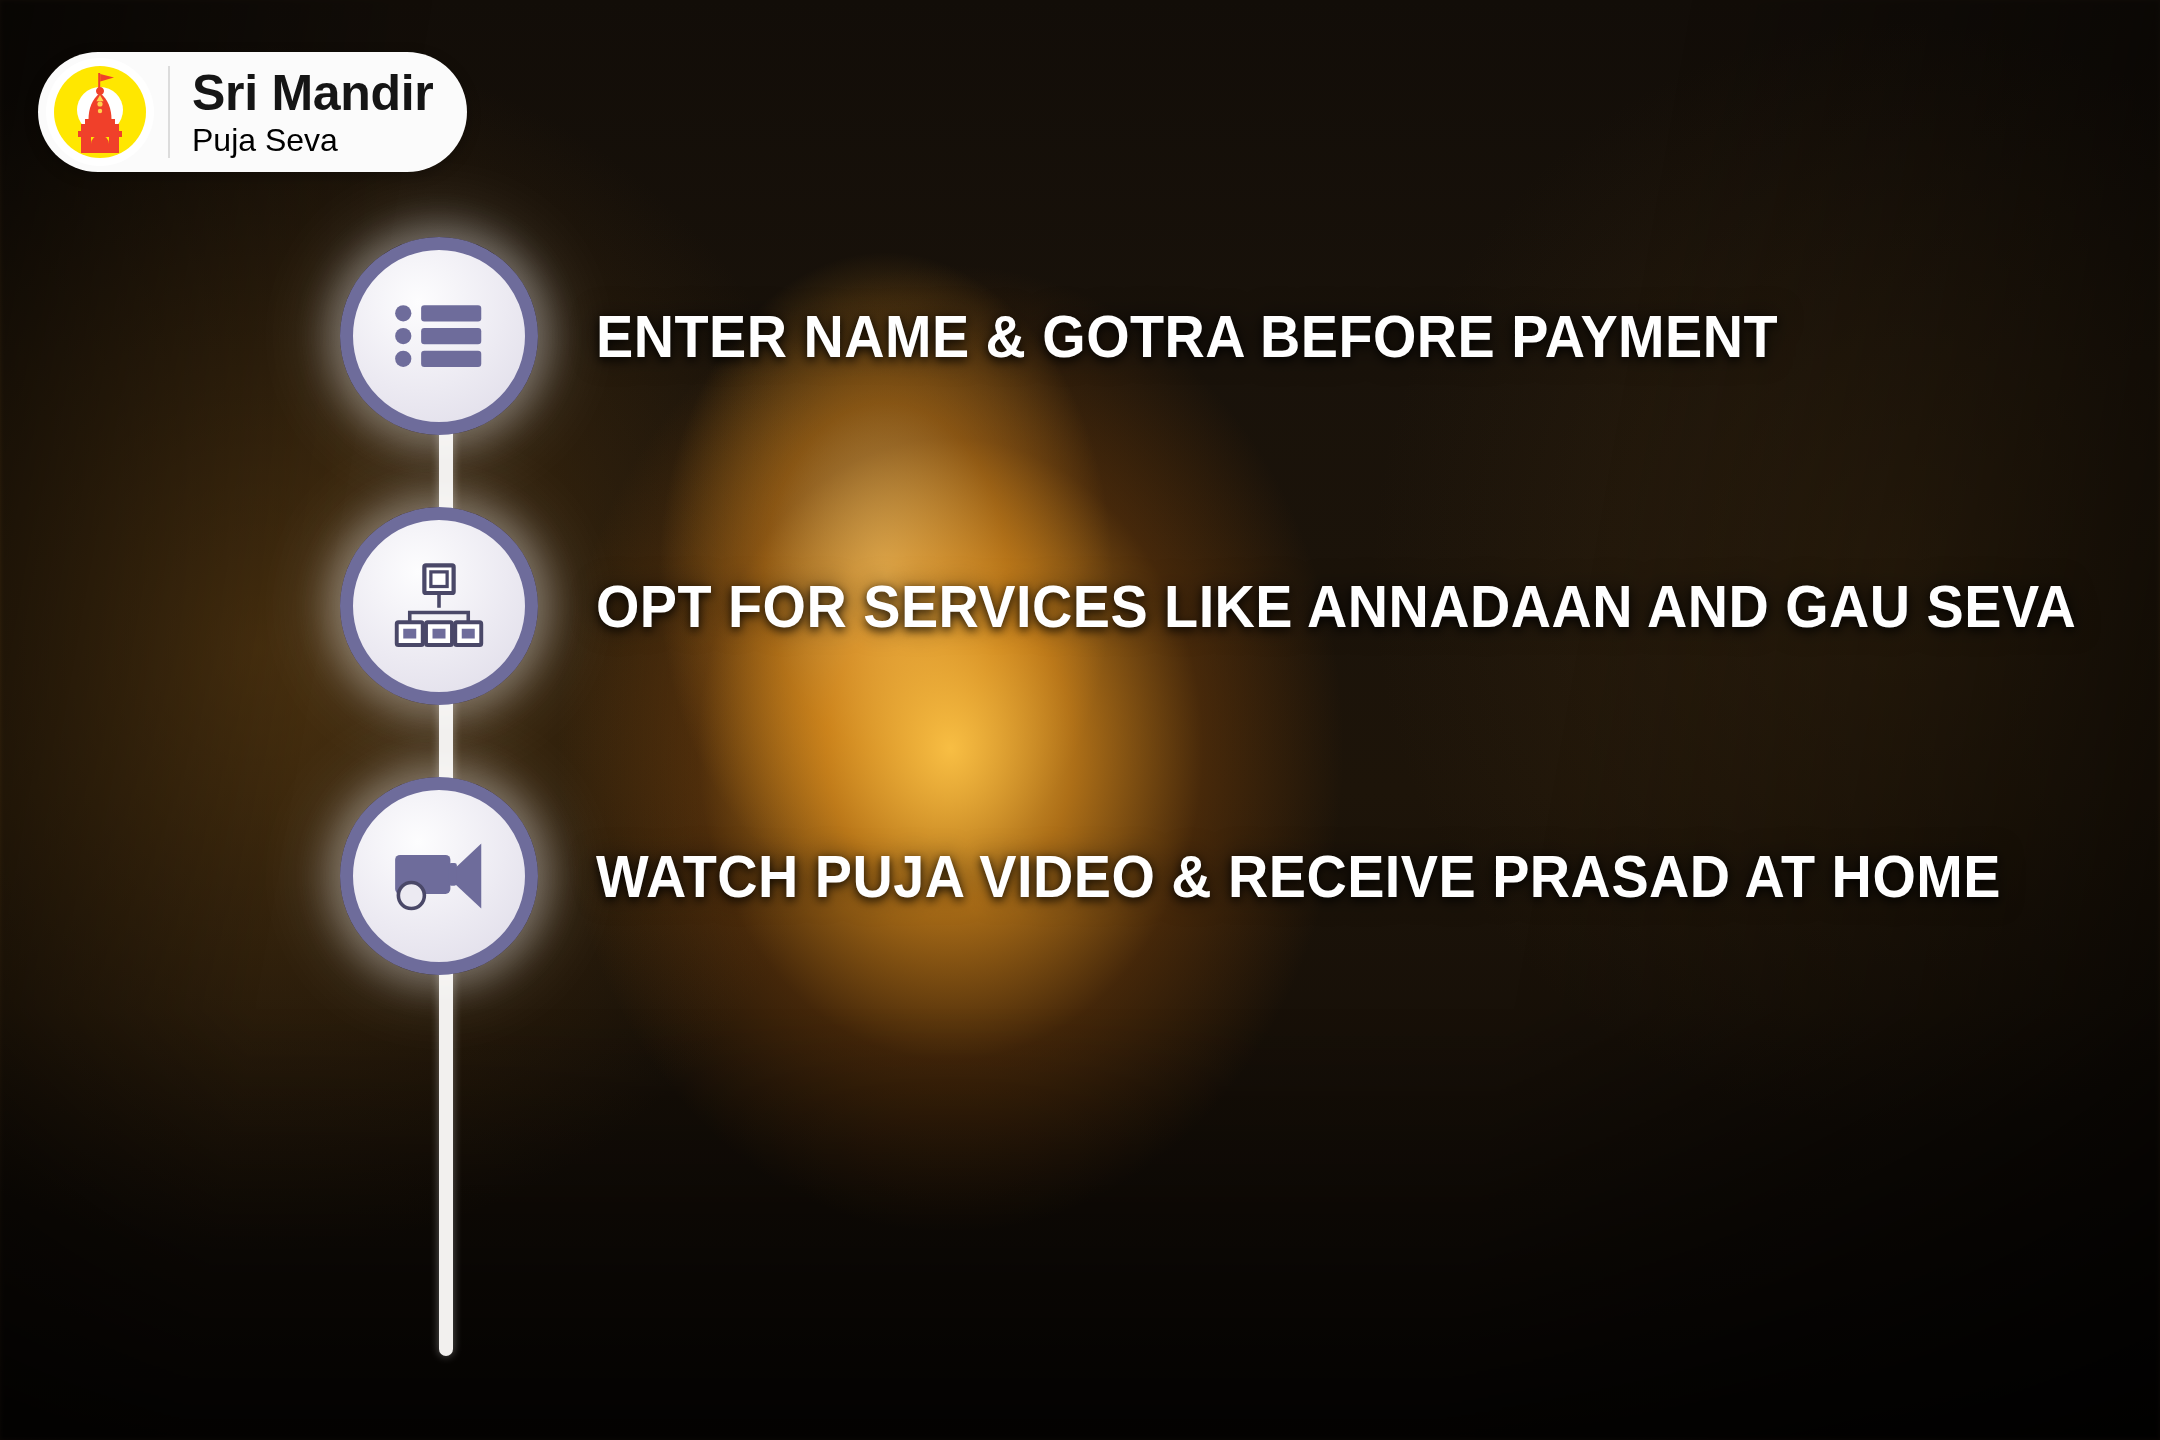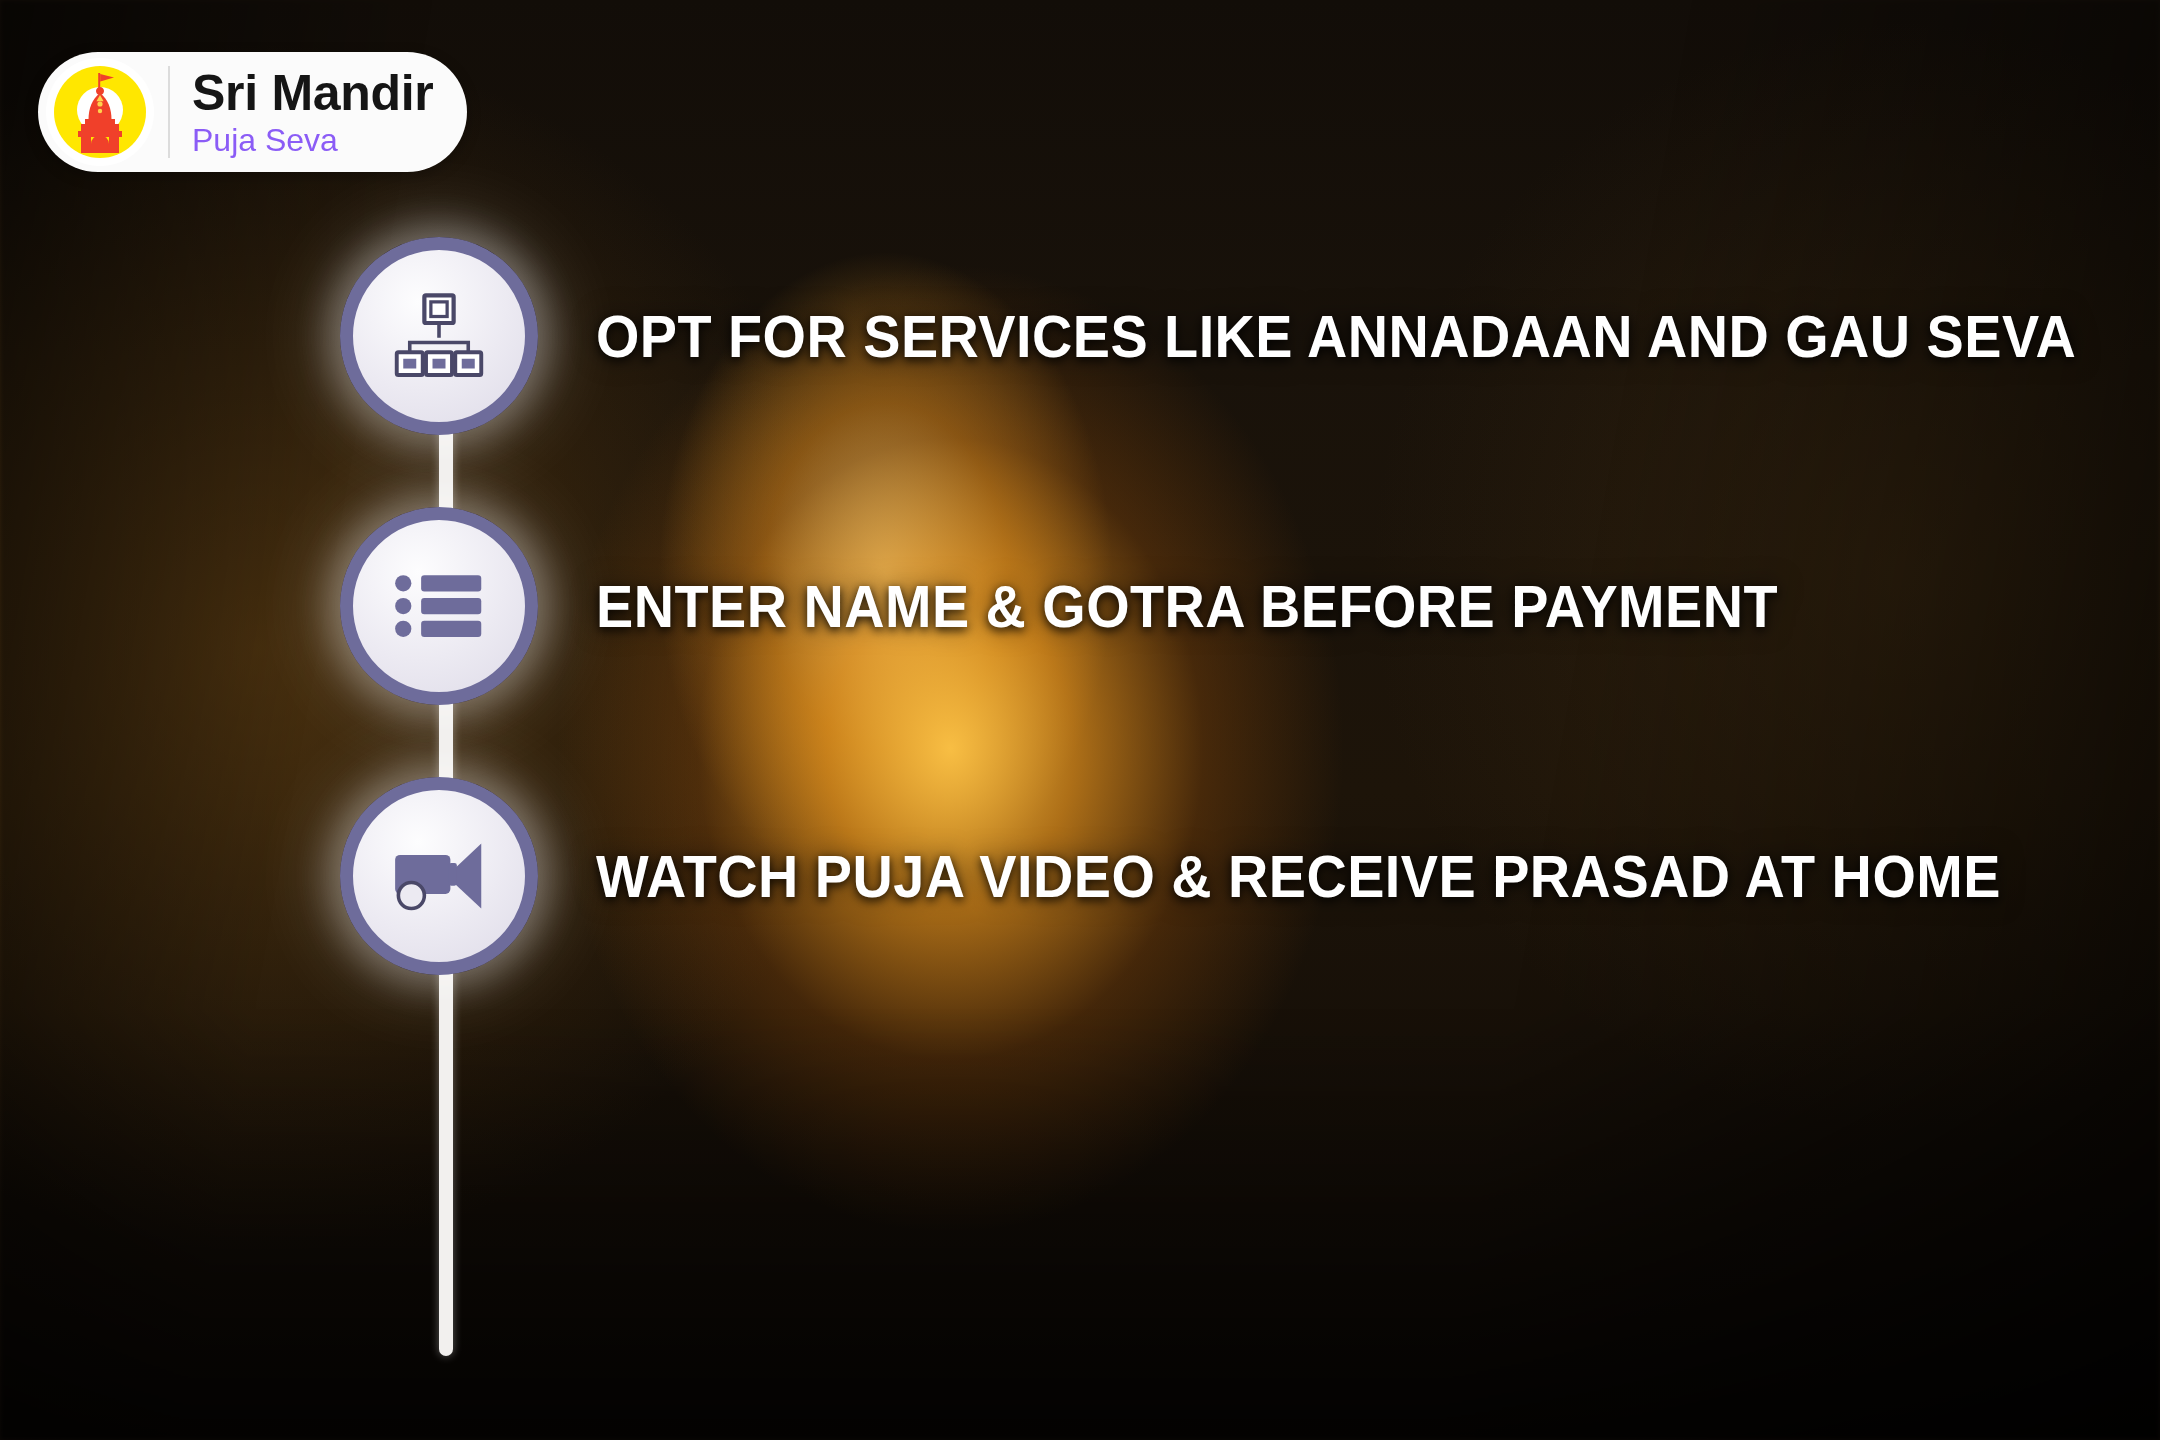--- a/index.html
+++ b/index.html
@@ -81,21 +81,21 @@
   }
   .badge-sep{
     width:2px;height:92px;background:#dcdcdc;margin:0 22px 0 14px;flex:0 0 auto;
   }
   .badge-text{display:flex;flex-direction:column;justify-content:center;line-height:1;}
   .badge-title{
     font-size:50px;font-weight:700;color:#151515;letter-spacing:-.3px;
     margin-bottom:6px;white-space:nowrap;
   }
   .badge-sub{
-    font-size:32px;font-weight:400;color:#8b5cf6;white-space:nowrap;
+    font-size:32px;font-weight:400;color:#000000;white-space:nowrap;
   }
 
   
   .steps{
     position:absolute;left:340px;top:236px;width:1760px;
     z-index:30;
   }
   .connector{
     position:absolute;left:99px;top:110px;width:14px;height:1010px;
     background:#f2f0ee;border-radius:8px;
@@ -252,61 +252,61 @@
     </div>
   </div>
 
   <div class="steps">
     <div class="connector"></div>
 
 
     <div class="step">
       <div class="step-icon">
         <svg viewBox="0 0 64 64">
-          <g stroke="#4a4868" stroke-width="2.2" fill="none">
-            <path d="M32 24 V33 M14 42 V36 H50 V42"></path>
-          </g>
-          <g fill="#ffffff" stroke="#4a4868" stroke-width="2.6">
-            <rect x="23" y="7" width="18" height="17" rx="1"></rect>
-          </g>
-          <rect x="27" y="11" width="10" height="9" fill="#ffffff" stroke="#4a4868" stroke-width="2"></rect>
-          <g fill="#6e6c9b" stroke="#4a4868" stroke-width="2.4">
-            <rect x="6" y="42" width="16" height="14" rx="1" fill="#ffffff"></rect>
-            <rect x="24" y="42" width="16" height="14" rx="1" fill="#ffffff"></rect>
-            <rect x="42" y="42" width="16" height="14" rx="1" fill="#ffffff"></rect>
-          </g>
-          <g fill="#6e6c9b">
-            <rect x="10" y="46" width="8" height="6"></rect>
-            <rect x="28" y="46" width="8" height="6"></rect>
-            <rect x="46" y="46" width="8" height="6"></rect>
-          </g>
-        </svg>
-      </div>
-      <div class="step-label">OPT FOR SERVICES LIKE ANNADAAN AND GAU SEVA</div>
-    </div>
-
-    <div class="step">
-      <div class="step-icon">
-        <svg viewBox="0 0 64 64">
           <g fill="#6e6c9b">
             <circle cx="10" cy="18" r="5"></circle>
             <circle cx="10" cy="32" r="5"></circle>
             <circle cx="10" cy="46" r="5"></circle>
             <rect x="21" y="13" width="37" height="10" rx="2"></rect>
             <rect x="21" y="27" width="37" height="10" rx="2"></rect>
             <rect x="21" y="41" width="37" height="10" rx="2"></rect>
           </g>
         </svg>
       </div>
       <div class="step-label">ENTER NAME &amp; GOTRA BEFORE PAYMENT</div>
     </div>
 
     <div class="step">
       <div class="step-icon">
         <svg viewBox="0 0 64 64">
+          <g stroke="#4a4868" stroke-width="2.2" fill="none">
+            <path d="M32 24 V33 M14 42 V36 H50 V42"></path>
+          </g>
+          <g fill="#ffffff" stroke="#4a4868" stroke-width="2.6">
+            <rect x="23" y="7" width="18" height="17" rx="1"></rect>
+          </g>
+          <rect x="27" y="11" width="10" height="9" fill="#ffffff" stroke="#4a4868" stroke-width="2"></rect>
+          <g fill="#6e6c9b" stroke="#4a4868" stroke-width="2.4">
+            <rect x="6" y="42" width="16" height="14" rx="1" fill="#ffffff"></rect>
+            <rect x="24" y="42" width="16" height="14" rx="1" fill="#ffffff"></rect>
+            <rect x="42" y="42" width="16" height="14" rx="1" fill="#ffffff"></rect>
+          </g>
+          <g fill="#6e6c9b">
+            <rect x="10" y="46" width="8" height="6"></rect>
+            <rect x="28" y="46" width="8" height="6"></rect>
+            <rect x="46" y="46" width="8" height="6"></rect>
+          </g>
+        </svg>
+      </div>
+      <div class="step-label">OPT FOR SERVICES LIKE ANNADAAN AND GAU SEVA</div>
+    </div>
+
+    <div class="step">
+      <div class="step-icon">
+        <svg viewBox="0 0 64 64">
           <g fill="#6e6c9b">
             <rect x="5" y="19" width="34" height="24" rx="3"></rect>
             <path d="M42 27 L58 12 v40 L42 37 Z"></path>
             <rect x="38" y="24" width="5" height="14" rx="1.5"></rect>
           </g>
           <circle cx="15" cy="44" r="8" fill="#eceaf2" stroke="#4a4868" stroke-width="2.2"></circle>
         </svg>
       </div>
       <div class="step-label">WATCH PUJA VIDEO &amp; RECEIVE PRASAD AT HOME</div>
     </div>

